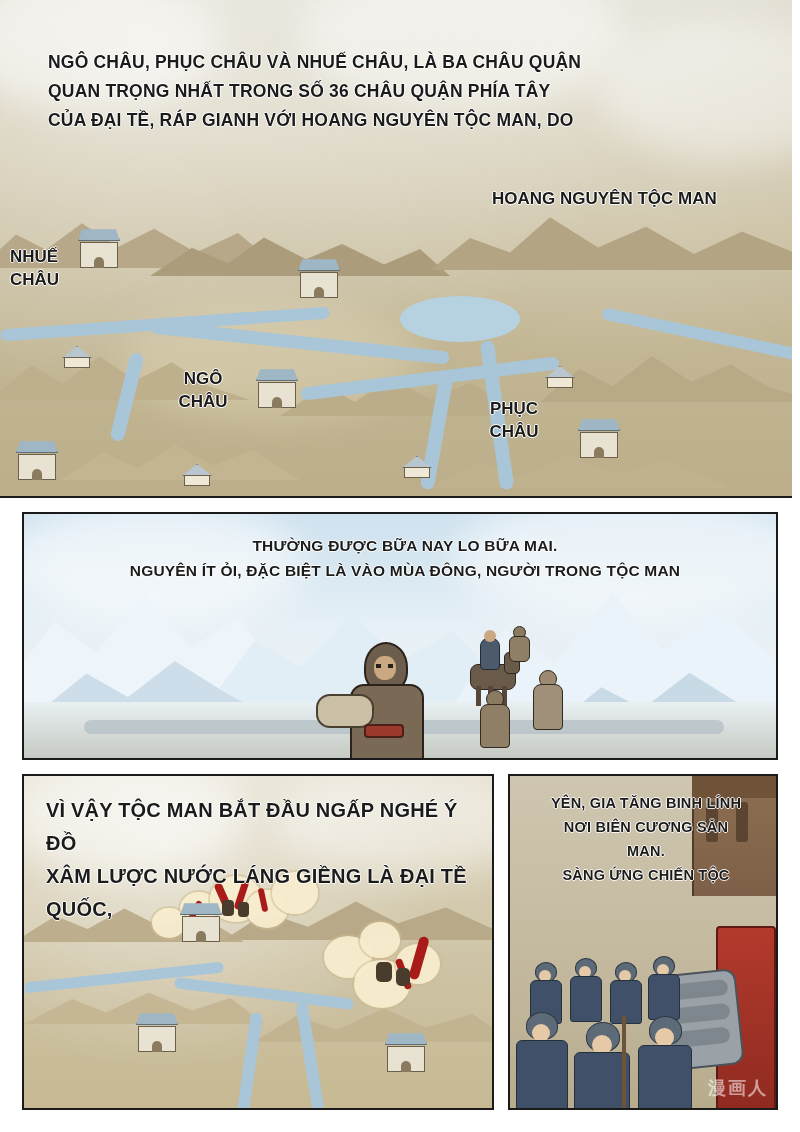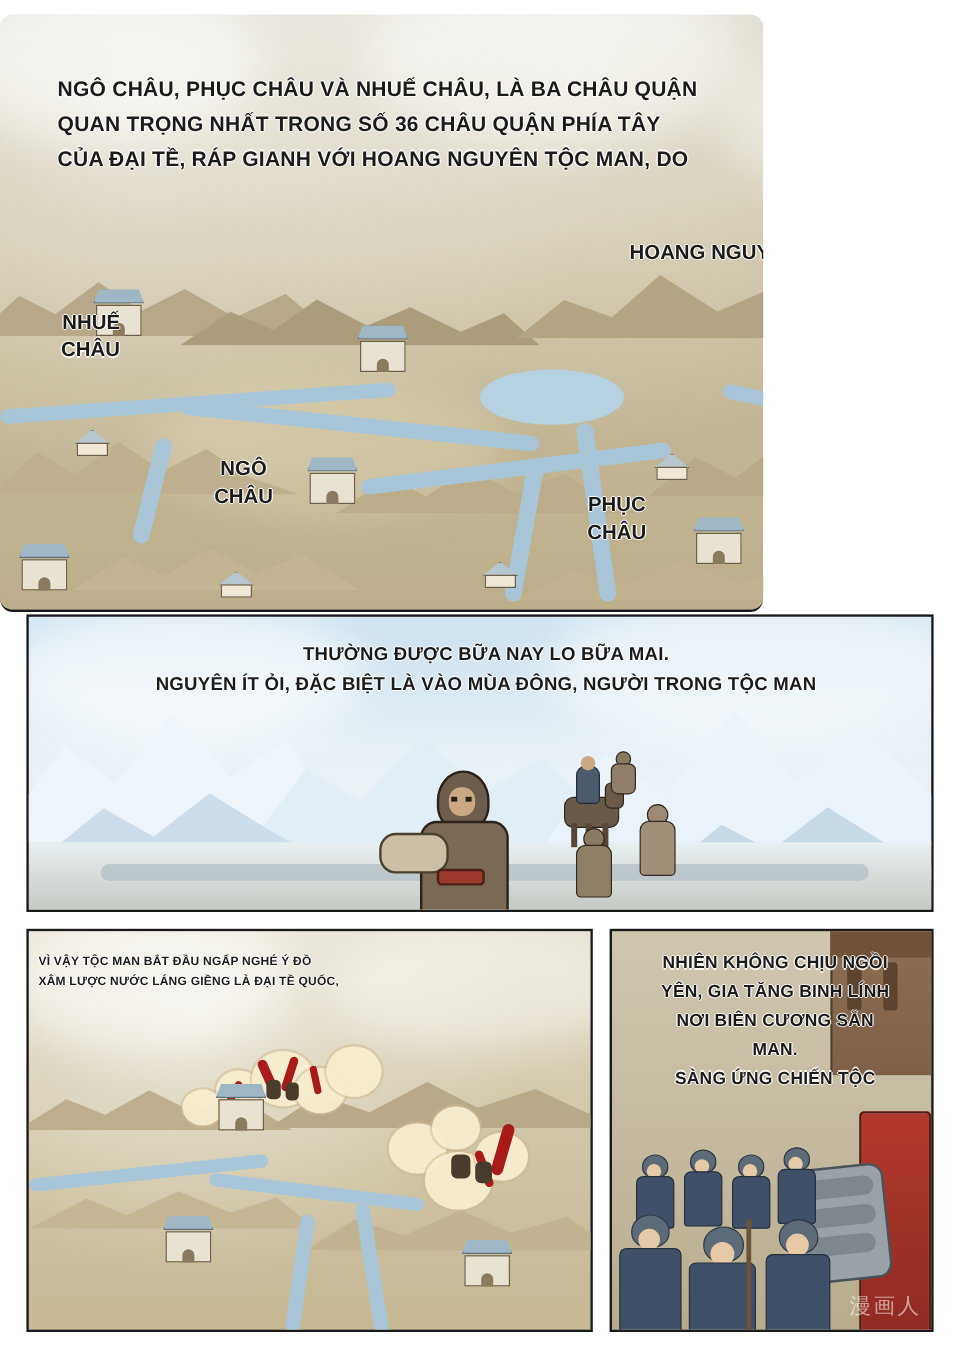--- a/index.html
+++ b/index.html
@@ -24,27 +24,26 @@
   
   .panel {
     position: absolute;
     border: 2px solid #1a1a1a;
     overflow: hidden;
     box-sizing: border-box;
   }
 
   
   #panel1 {
-    left: 0px; top: 12px; width: 636px; height: 498px;
+    left: 0px; top: 0px; width: 792px; height: 498px;
     border-left: none; border-right: none; border-top: none;
     background:
       radial-gradient(ellipse at 20% 15%, rgba(255,255,255,0.55) 0%, rgba(255,255,255,0) 55%),
       radial-gradient(ellipse at 78% 8%, rgba(255,255,255,0.45) 0%, rgba(255,255,255,0) 50%),
       linear-gradient(180deg, #d8d4c4 0%, #cfc7ae 22%, #c8bd9e 45%, #c2b694 70%, #bcae8a 100%);
-    border-radius: 11px;
   }
   
   .blotch { position:absolute; border-radius:50%; filter: blur(18px); }
 
   
   .ridge { position: absolute; }
 
   
   .river { position:absolute; }
 
@@ -117,42 +116,42 @@
 
   .figure { position:absolute; }
 
   
   #panel3 {
     left: 22px; top: 774px; width: 472px; height: 336px;
     background:
       radial-gradient(ellipse at 30% 20%, rgba(255,255,255,0.5) 0%, rgba(255,255,255,0) 60%),
       linear-gradient(180deg, #e3ddcb 0%, #d6cdb3 30%, #cdc2a3 60%, #c6b993 100%);
   }
-  #p3-caption { left: 8px; top: 18px; width: 430px; font-size: 10px; line-height:1.65; }
+  #p3-caption { left: 22px; top: 18px; width: 430px; font-size: 20px; line-height:1.65; }
 
   .smoke { position:absolute; border-radius:50%; background: rgba(247,236,205,0.95); box-shadow: 0 0 0 2px rgba(205,185,140,0.5); }
   .blood { position:absolute; background:#a81b18; }
 
   
   #panel4 {
     left: 508px; top: 774px; width: 270px; height: 336px;
     background:
       linear-gradient(180deg, #cfc6b0 0%, #c7bda4 40%, #bfb498 75%, #b7ab8c 100%);
   }
   #p4-caption { left: 14px; top: 16px; width: 244px; font-size: 14.5px; text-align:center; line-height:1.65; }
 
   .wall { position:absolute; }
   .soldier { position:absolute; }
   .helmet { position:absolute; background:#5d6a78; border:1.5px solid #2f3944; border-radius:50% 50% 45% 45%; }
   .torso { position:absolute; background:#3f5068; border:1.5px solid #25303e; border-radius:6px 6px 3px 3px; }
   .face { position:absolute; background:#e6c9a6; border-radius:50%; }
 
   .watermark {
     position:absolute; right: 8px; bottom: 8px;
-    font-size: 18px; font-weight:400; color: rgba(255,255,255,0.55);
+    font-size: 18px; font-weight:700; color: rgba(255,255,255,0.55);
     letter-spacing: 2px;
   }
 </style>
 </head>
 <body>
 
 <div class="page">
 
   <div class="panel" id="panel1">
 
@@ -223,23 +222,23 @@
         <div class="hr"></div>
         <div class="hb"></div>
       </div>
 
     <div class="caption" id="p1-caption">
       <div>NGÔ CHÂU, PHỤC CHÂU VÀ NHUẾ CHÂU, LÀ BA CHÂU QUẬN</div>
       <div>QUAN TRỌNG NHẤT TRONG SỐ 36 CHÂU QUẬN PHÍA TÂY</div>
       <div>CỦA ĐẠI TỀ, RÁP GIANH VỚI HOANG NGUYÊN TỘC MAN, DO</div>
     </div>
 
-    <div class="map-label" style="left:492px; top:188px; width:290px; text-align:center; font-size:17px;">HOANG NGUYÊN TỘC MAN</div>
-
-    <div class="map-label" style="left:10px; top:246px; width:90px; text-align:right; white-space:pre-line;">NHUẾ
+    <div class="map-label" style="left:492px; top:188px; width:290px; text-align:left; font-size:17px;">HOANG NGUYÊN TỘC MAN</div>
+
+    <div class="map-label" style="left:10px; top:246px; width:90px; text-align:left; white-space:pre-line;">NHUẾ
 CHÂU</div>
 
     <div class="map-label" style="left:158px; top:368px; width:90px; text-align:center; white-space:pre-line;">NGÔ
 CHÂU</div>
 
     <div class="map-label" style="left:468px; top:398px; width:92px; text-align:center; white-space:pre-line;">PHỤC
 CHÂU</div>
   </div>
 
   <div class="panel" id="panel2">
@@ -402,21 +401,20 @@
     </div>
     <div class="soldier" style="left:126px; top:240px; width:56px; height:98px;">
       <div class="helmet" style="left:13px; top:0; width:31px; height:27px;"></div>
       <div class="face" style="left:19px; top:12px; width:19px; height:19px;"></div>
       <div class="torso" style="left:2px; top:29px; width:52px; height:70px;"></div>
     </div>
 
     <div style="position:absolute; left:112px; top:240px; width:4px; height:96px; background:#6b5437;"></div>
 
     <div class="caption" id="p4-caption">
-      <div>NHIÊN KHÔNG CHỊU NGỒI</div>
       <div>YÊN, GIA TĂNG BINH LÍNH</div>
       <div>NƠI BIÊN CƯƠNG SẴN</div>
       <div>MAN.</div>
       <div>SÀNG ỨNG CHIẾN TỘC</div>
     </div>
 
     <div class="watermark">漫画人</div>
   </div>
 
 </div>

